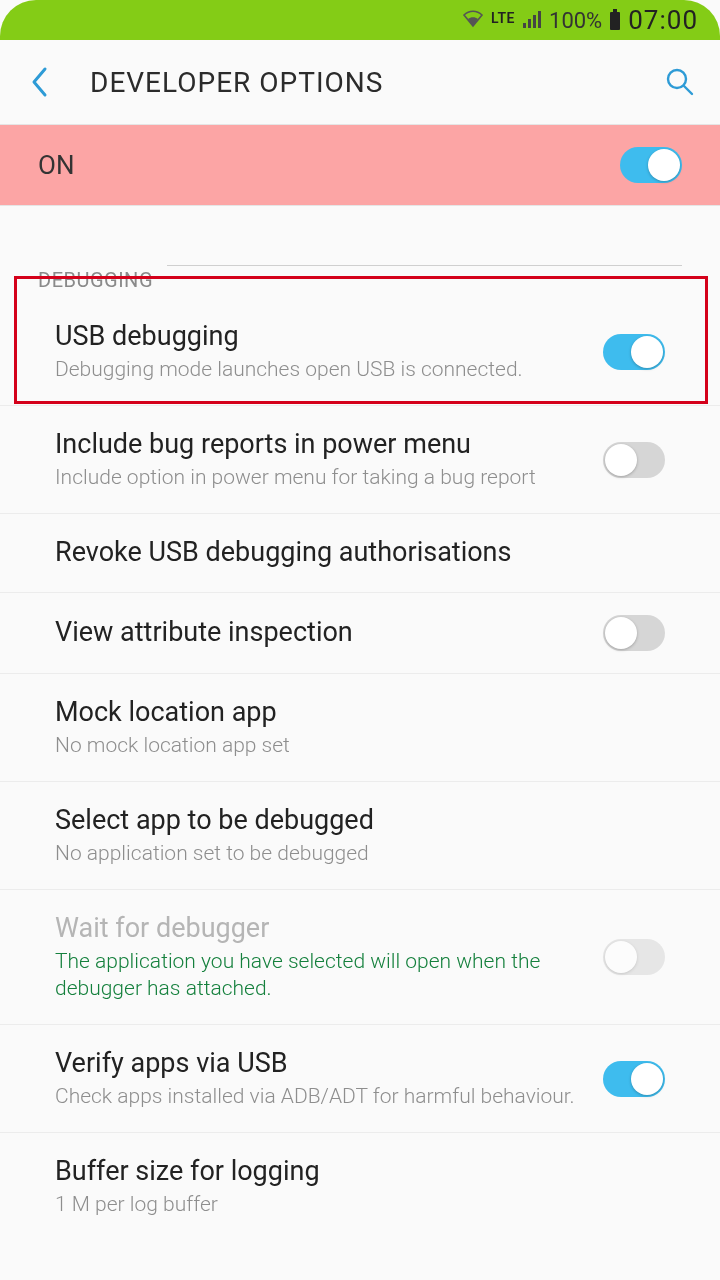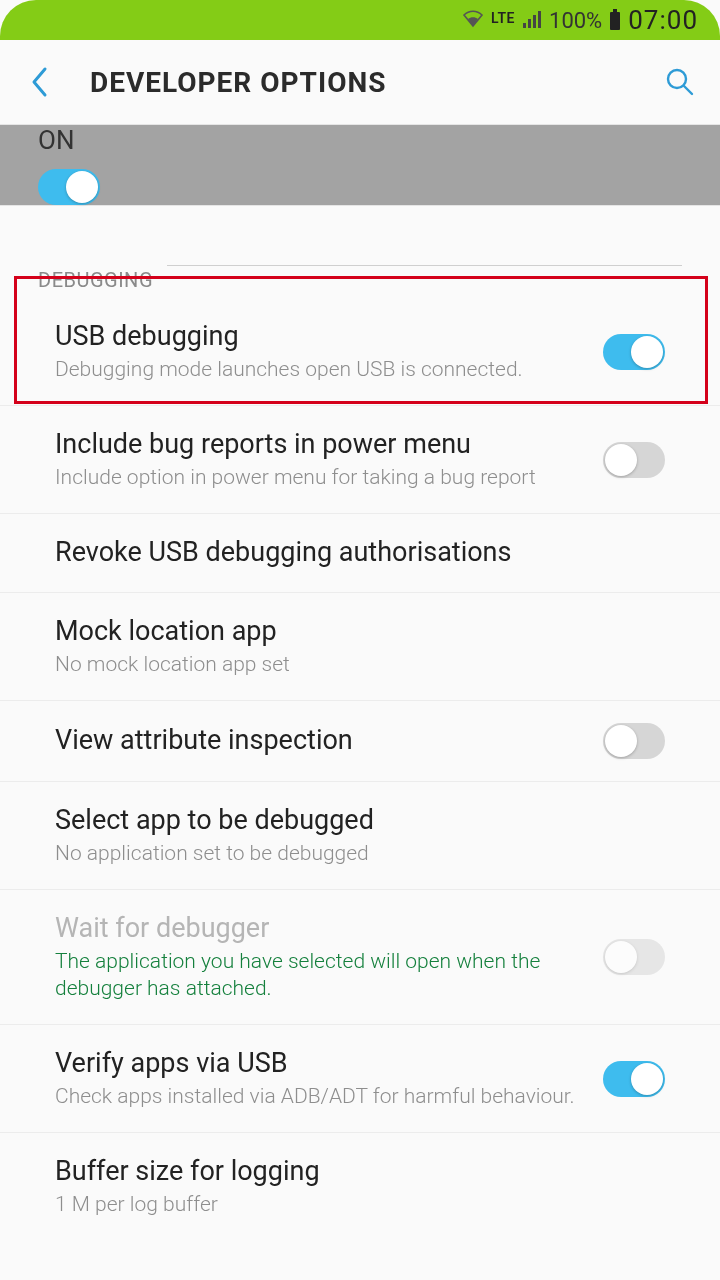--- a/index.html
+++ b/index.html
@@ -49,40 +49,39 @@
     display: flex;
     align-items: center;
     justify-content: center;
     color: #2e9bd6;
   }
   .header .title {
     flex: 1;
     font-size: 28px;
     letter-spacing: 1px;
     color: #2b2b2b;
-    font-weight: 700;
+    font-weight: 400;
     padding-left: 28px;
   }
   .header .search {
     width: 44px;
     height: 44px;
     display: flex;
     align-items: center;
     justify-content: center;
     color: #2e9bd6;
   }
   .master-row {
     height: 82px;
     display: flex;
-    align-items: flex-start;
+    align-items: center;
     padding: 0 38px;
     border-top: 1px solid #e5e5e5;
     border-bottom: 1px solid #e5e5e5;
-    background: #a3a3a3;
-    flex-direction: column;
+    background: #fca5a5;
   }
   .master-row .label {
     flex: 1;
     font-size: 26px;
     color: #333;
     font-weight: 400;
   }
   .toggle {
     width: 62px;
     height: 36px;
@@ -228,34 +227,34 @@
         <div class="knob"></div>
       </div>
     </div>
     <div class="setting">
       <div class="text">
         <div class="stitle">Revoke USB debugging authorisations</div>
       </div>
     </div>
     <div class="setting">
       <div class="text">
+        <div class="stitle">View attribute inspection</div>
+      </div>
+      <div class="toggle">
+        <div class="knob"></div>
+      </div>
+    </div>
+    <div class="setting">
+      <div class="text">
         <div class="stitle">Mock location app</div>
         <div class="sdesc">No mock location app set</div>
       </div>
     </div>
     <div class="setting">
       <div class="text">
-        <div class="stitle">View attribute inspection</div>
-      </div>
-      <div class="toggle">
-        <div class="knob"></div>
-      </div>
-    </div>
-    <div class="setting">
-      <div class="text">
         <div class="stitle">Select app to be debugged</div>
         <div class="sdesc">No application set to be debugged</div>
       </div>
     </div>
     <div class="setting disabled">
       <div class="text">
         <div class="stitle">Wait for debugger</div>
         <div class="sdesc">The application you have selected will open when the debugger has attached.</div>
       </div>
       <div class="toggle disabled">

